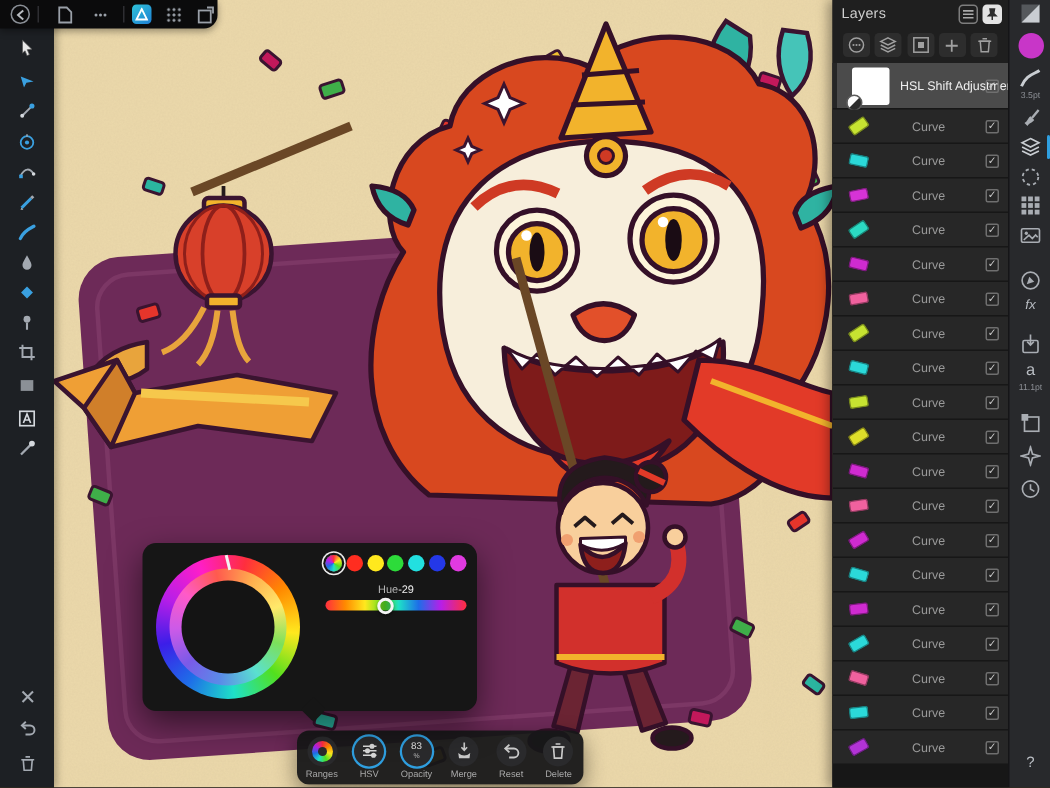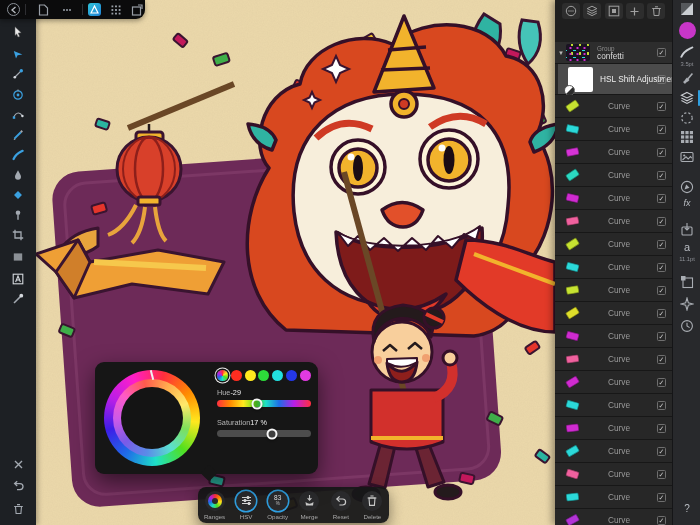--- a/index.html
+++ b/index.html
@@ -76,21 +76,21 @@
          background:conic-gradient(from 15deg,#ff2e3e,#ff8a00,#ffe81e,#52e01e,#1ee0c8,#1e6ee8,#3c1ee8,#b81ee8,#ff1ec8,#ff2e3e);}
   #wheel .mid{position:absolute;left:9px;top:9px;right:9px;bottom:9px;border-radius:50%;
          background:conic-gradient(from -12deg,#ff5a4e,#ffb04e,#ffe96a,#7ce05a,#5ae0d0,#5a8ce8,#7a5ae8,#cc5ae8,#ff5ac8,#ff5a4e);}
   #wheel .hole{position:absolute;left:17px;top:17px;right:17px;bottom:17px;border-radius:50%;background:#141414;}
   #wheel .tick{position:absolute;left:47px;top:0px;width:2px;height:10px;background:#f2f2f2;transform:rotate(-14deg);}
   #popup .ctrl{position:absolute;left:122px;right:7px;}
   #swatch-row{top:8px;display:flex;justify-content:space-between;align-items:center;}
   .sw{width:11px;height:11px;border-radius:50%;}
   .sw.master{background:conic-gradient(#ff2e3e,#ffe81e,#52e01e,#1ee0c8,#1e6ee8,#b81ee8,#ff2e3e);
              box-shadow:0 0 0 1.5px #161616,0 0 0 2.5px #ececec;}
-  .slider-label-row{display:flex;justify-content:flex-start;align-items:baseline;}
+  .slider-label-row{display:flex;justify-content:center;align-items:baseline;}
   .sl-label{font-size:7.3px;color:#b5b5b5;}
   .sl-value{font-size:7.3px;color:#ececec;}
   .track{position:relative;height:7px;border-radius:4px;margin-top:3px;background:#4c4c4c;}
   .track.hue{background:linear-gradient(to right,#ff2e3e,#ff8a00 14%,#ffe81e 28%,#52e01e 42%,#1ee0c8 52%,#1e6ee8 66%,#b81ee8 82%,#ff2e3e);}
   .knob{position:absolute;top:50%;width:11px;height:11px;border:2px solid #f5f5f5;border-radius:50%;
         background:rgba(20,20,20,.25);transform:translate(-50%,-50%);box-shadow:0 1px 2px rgba(0,0,0,.5);}
 
   
   #botbar{position:absolute;left:198px;top:487px;width:191px;height:36px;background:rgba(23,23,24,.95);
           border-radius:8px;z-index:35;display:flex;align-items:center;justify-content:space-evenly;
@@ -364,20 +364,33 @@
       </div>
       <div class="tool" style="top: 499px;">
         <svg width="11" height="12" viewBox="0 0 11 12">
           <path d="M2.5 3.5 h6 l-0.6 7 h-4.8 Z" fill="none" stroke="#a3a9b1" stroke-width="1.1"></path>
           <path d="M1.2 3.5 h8.6 M4 1.6 h3" stroke="#a3a9b1" stroke-width="1.1"></path>
         </svg>
       </div>
     </div>
 
   <div id="layers">
+    <div id="layers-head">
+      <span id="layers-title">Layers</span>
+      <span class="hd-btn outline">
+        <svg width="9" height="9" viewBox="0 0 9 9">
+            <path d="M1 2.2 h7 M1 4.5 h7 M1 6.8 h7" stroke="#a8a8a8" stroke-width="1.1"></path>
+          </svg>
+      </span>
+      <span class="hd-btn lit">
+        <svg width="9" height="9" viewBox="0 0 9 9">
+            <path d="M3 1 h3 l-0.5 3 1.5 1.5 h-5 l1.5 -1.5 Z M4.5 5.5 v2.8" fill="#2c2c2c" stroke="#2c2c2c" stroke-width="1"></path>
+          </svg>
+      </span>
+    </div>
     <div id="layers-toolbar">
       <span class="lt-btn">
         <svg width="12" height="12" viewBox="0 0 12 12">
             <circle cx="6" cy="6" r="4.7" fill="none" stroke="#a0a0a0" stroke-width="1"></circle>
             <circle cx="4" cy="6" r="0.7" fill="#a0a0a0"></circle>
             <circle cx="6" cy="6" r="0.7" fill="#a0a0a0"></circle>
             <circle cx="8" cy="6" r="0.7" fill="#a0a0a0"></circle>
           </svg>
       </span>
       <span class="lt-btn">
@@ -399,29 +412,20 @@
           </svg>
       </span>
       <span class="lt-btn">
         <svg width="11" height="12" viewBox="0 0 11 12">
             <path d="M2.5 3.5 h6 l-0.6 7 h-4.8 Z" fill="none" stroke="#a0a0a0" stroke-width="1"></path>
             <path d="M1.2 3.5 h8.6 M4 1.8 h3" stroke="#a0a0a0" stroke-width="1"></path>
           </svg>
       </span>
     </div>
     <div id="rows">
-      <div class="row grp">
-        <span class="disc">▼</span>
-        <span class="thumb-g"></span>
-        <span class="lay-texts">
-          <span class="lay-kind" style="display:block">Group</span>
-          <span class="lay-name" style="display:block">confetti</span>
-        </span>
-        <span class="cbx">✓</span>
-      </div>
       <div class="row sel">
         <span class="thumb-w">
             <span class="adj-badge"></span>
           </span>
         <span class="lay-texts">
           <span class="lay-name" style="display:block;color:#efefef">HSL Shift Adjustment</span>
         </span>
         <span class="cbx">✓</span>
       </div>
       <div id="curve-rows">
@@ -674,29 +678,20 @@
     <div class="ctrl" style="top:26px">
       <div class="slider-label-row">
         <span class="sl-label">Hue</span>
         <span class="sl-value">-29</span>
       </div>
       <div class="track hue">
           <span class="knob" id="knob-hue" style="left: 43%;"></span>
         </div>
     </div>
 
-    <div class="ctrl" style="top:56px">
-      <div class="slider-label-row">
-        <span class="sl-label">Saturation</span>
-        <span class="sl-value">17 %</span>
-      </div>
-      <div class="track">
-          <span class="knob" id="knob-sat" style="left: 58%;"></span>
-        </div>
-    </div>
 
   </div>
 
   <div id="botbar">
       <div class="bt">
         <span class="bt-circle">
           <span class="mini-wheel">
             <i></i>
           </span>
         </span>

